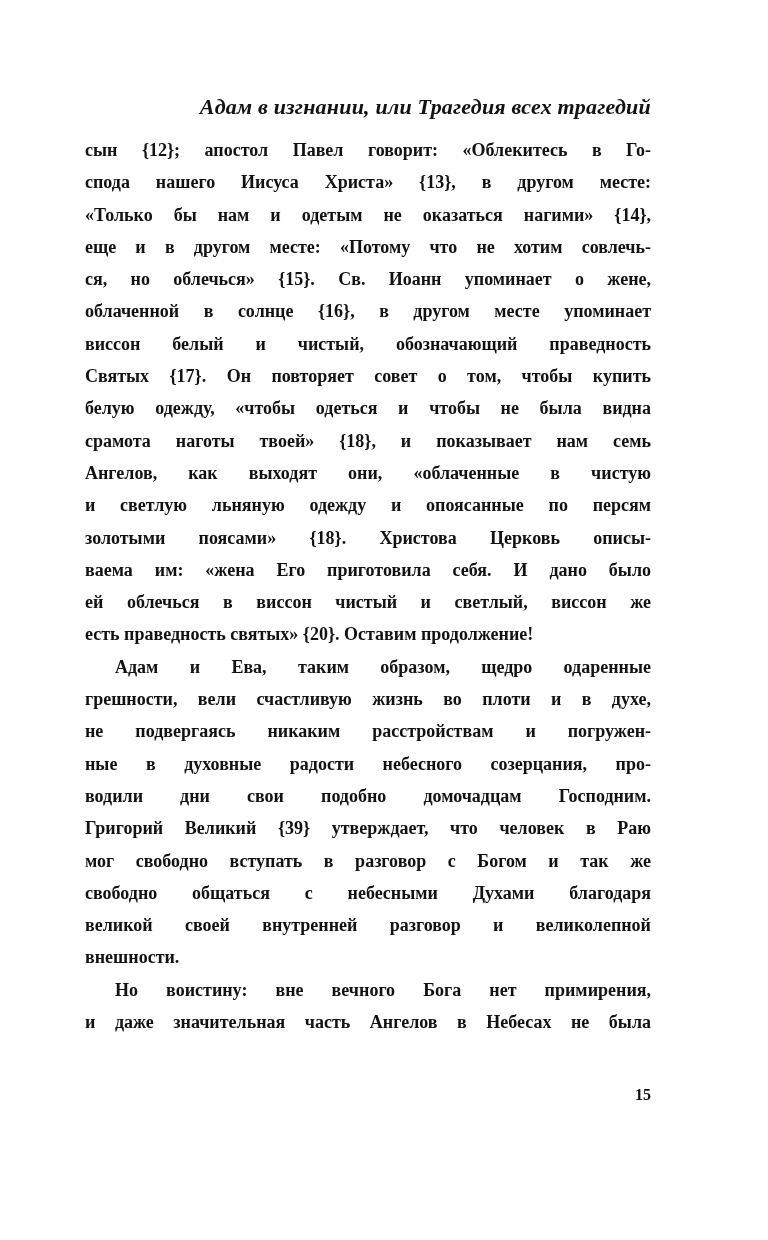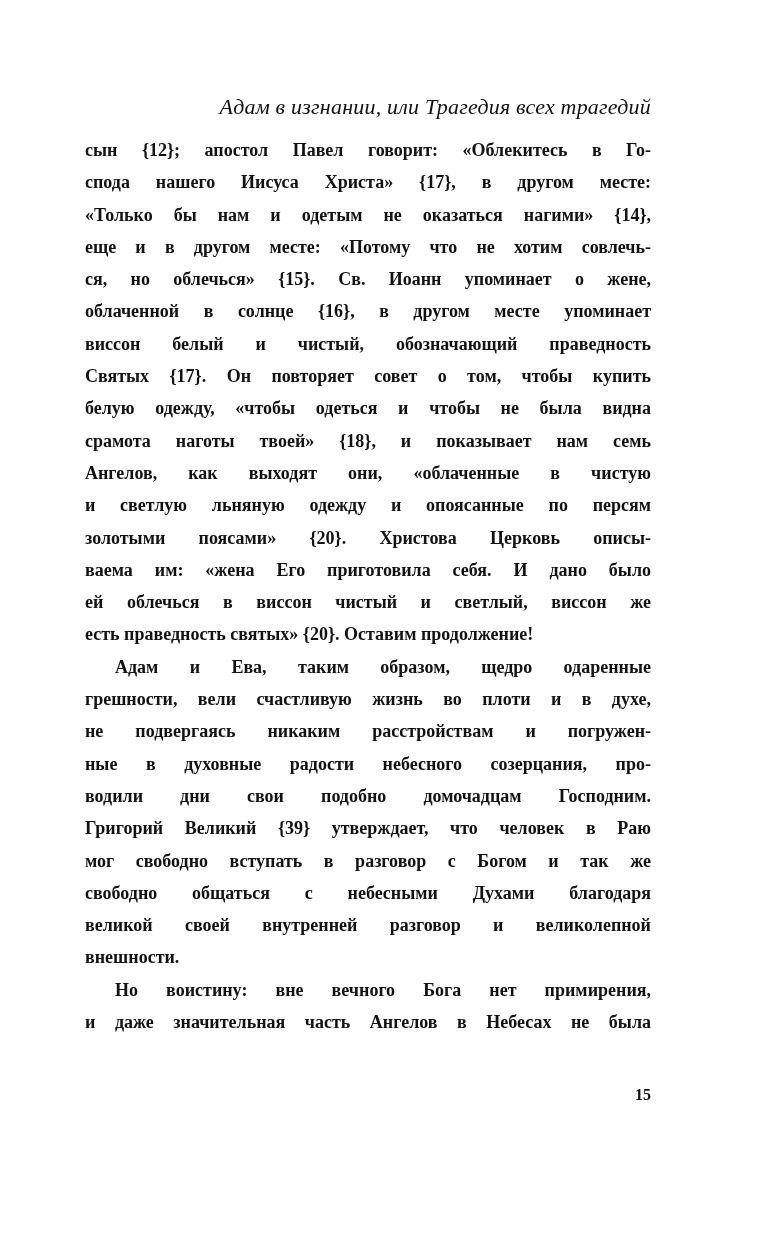--- a/index.html
+++ b/index.html
@@ -16,21 +16,21 @@
     font-family: "Liberation Serif", "DejaVu Serif", serif;
     color: var(--text-color, #121212);
   }
   .running-header {
     position: absolute;
     left: 85px;
     top: 93px;
     width: 566px;
     text-align: right;
     font-style: italic;
-    font-weight: 400;
+    font-weight: 700;
     font-size: 22px;
     line-height: 28px;
     letter-spacing: 0.2px;
     white-space: nowrap;
   }
   .text-block {
     position: absolute;
     left: 85px;
     top: 134px;
     width: 566px;
@@ -62,32 +62,32 @@
   }
 </style>
 </head>
 <body>
 
 <div class="page" style="--page-bg: #ffffff; --text-color: #121212;">
   <div class="running-header">Адам в изгнании, или Трагедия всех трагедий</div>
 
   <div class="text-block">
       <div class="line">сын {12}; апостол Павел говорит: «Облекитесь в Го-</div>
-      <div class="line">спода нашего Иисуса Христа» {17}, в другом месте:</div>
+      <div class="line">спода нашего Иисуса Христа» {13}, в другом месте:</div>
       <div class="line">«Только бы нам и одетым не оказаться нагими» {14},</div>
       <div class="line">еще и в другом месте: «Потому что не хотим совлечь-</div>
       <div class="line">ся, но облечься» {15}. Св. Иоанн упоминает о жене,</div>
       <div class="line">облаченной в солнце {16}, в другом месте упоминает</div>
       <div class="line">виссон белый и чистый, обозначающий праведность</div>
       <div class="line">Святых {17}. Он повторяет совет о том, чтобы купить</div>
       <div class="line">белую одежду, «чтобы одеться и чтобы не была видна</div>
       <div class="line">срамота наготы твоей» {18}, и показывает нам семь</div>
       <div class="line">Ангелов, как выходят они, «облаченные в чистую</div>
       <div class="line">и светлую льняную одежду и опоясанные по персям</div>
-      <div class="line">золотыми поясами» {20}. Христова Церковь описы-</div>
+      <div class="line">золотыми поясами» {18}. Христова Церковь описы-</div>
       <div class="line">ваема им: «жена Его приготовила себя. И дано было</div>
       <div class="line">ей облечься в виссон чистый и светлый, виссон же</div>
       <div class="line flush">есть праведность святых» {20}. Оставим продолжение!</div>
       <div class="line indent">Адам и Ева, таким образом, щедро одаренные</div>
       <div class="line">грешности, вели счастливую жизнь во плоти и в духе,</div>
       <div class="line">не подвергаясь никаким расстройствам и погружен-</div>
       <div class="line">ные в духовные радости небесного созерцания, про-</div>
       <div class="line">водили дни свои подобно домочадцам Господним.</div>
       <div class="line">Григорий Великий {39} утверждает, что человек в Раю</div>
       <div class="line">мог свободно вступать в разговор с Богом и так же</div>

